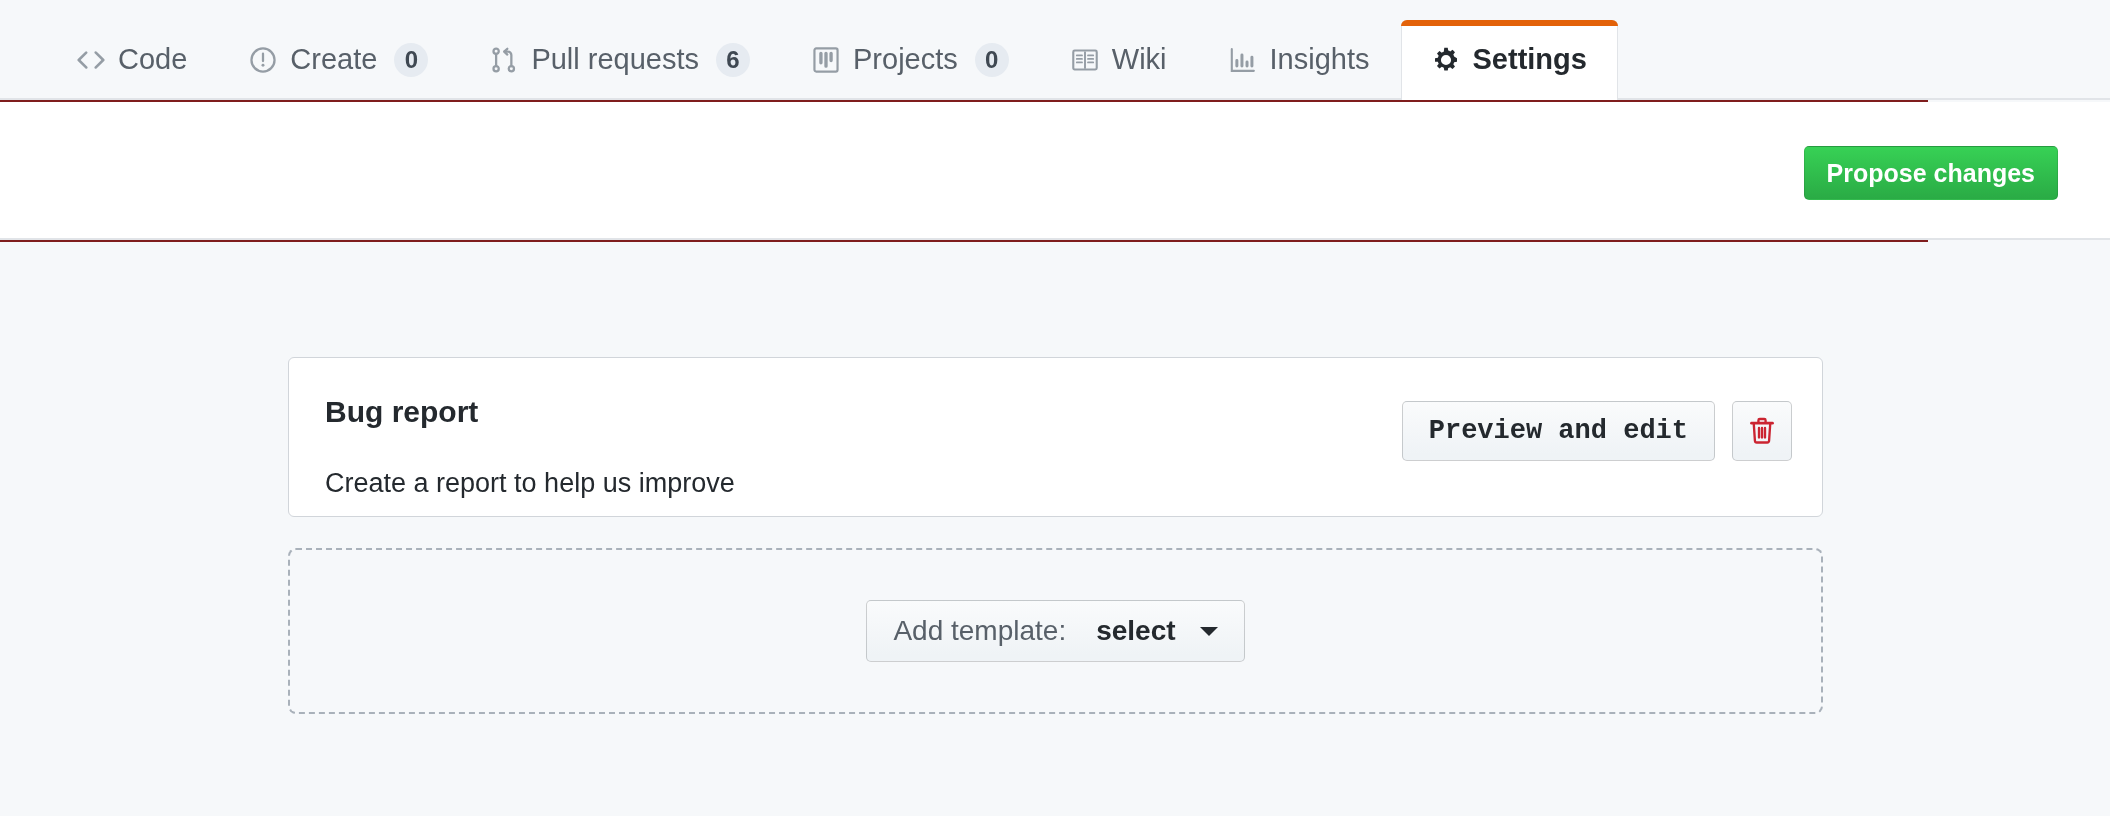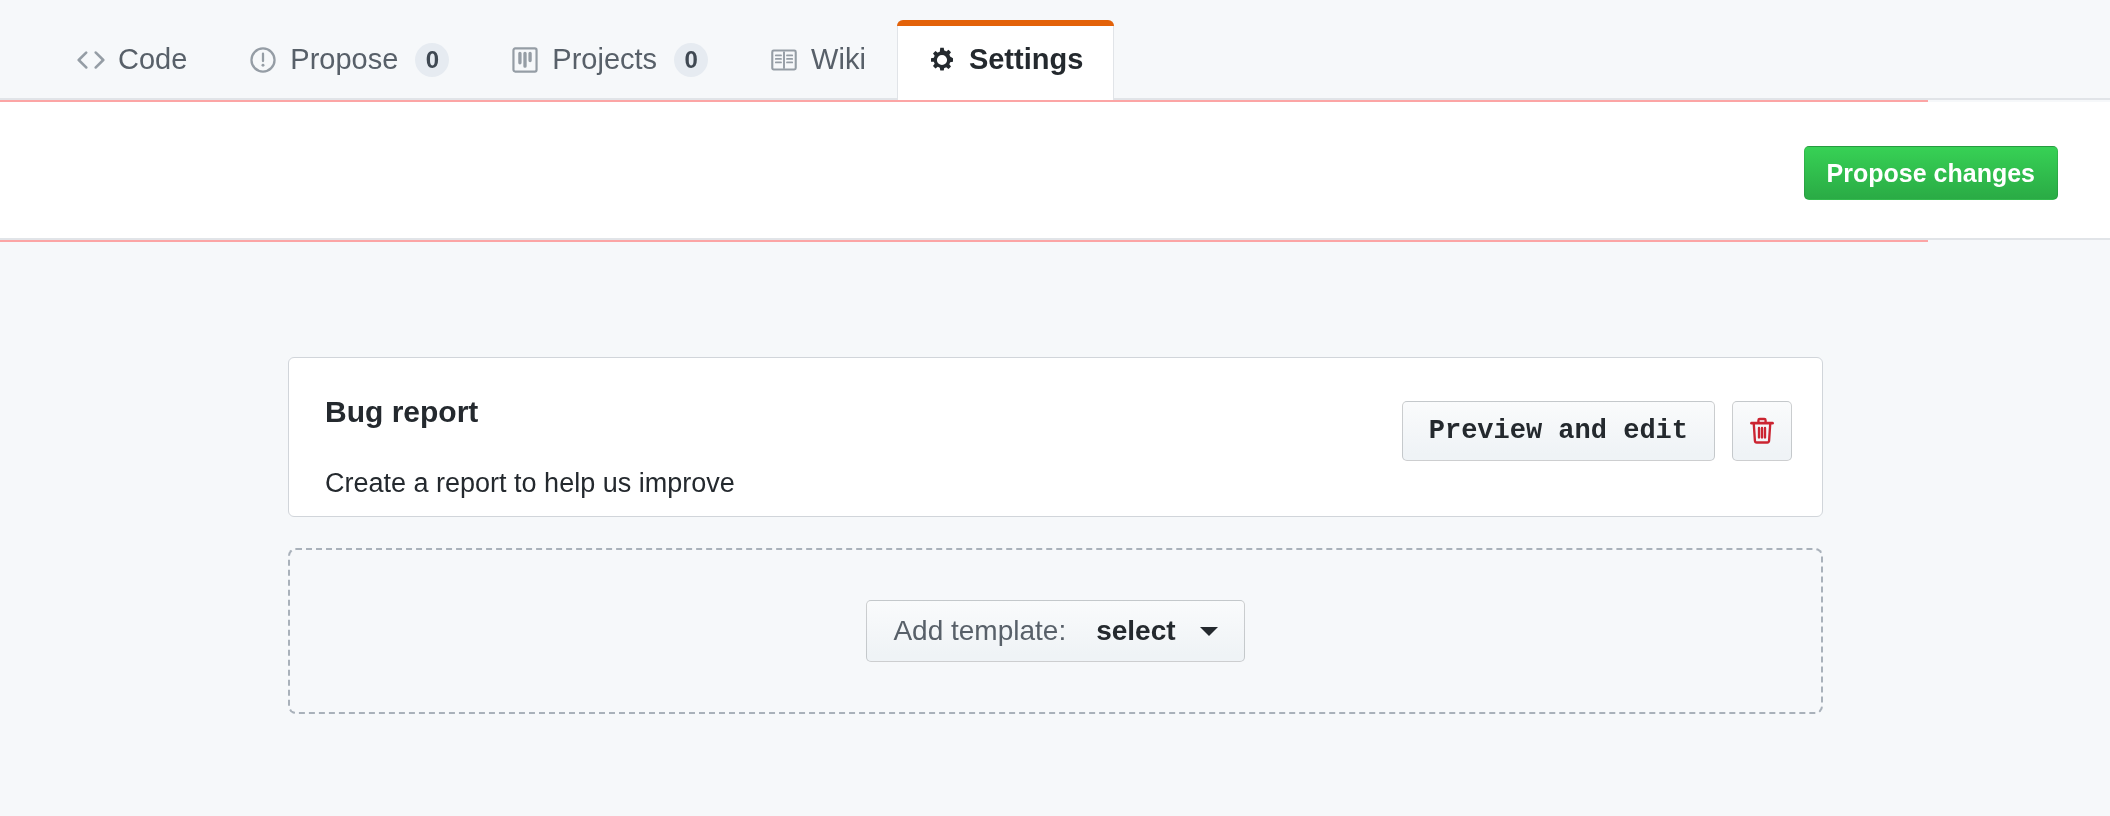--- a/index.html
+++ b/index.html
@@ -15,21 +15,21 @@
     font-family: "Liberation Sans", sans-serif;
     background: #f6f8fa;
     color: #24292e;
     -webkit-font-smoothing: antialiased;
   }
 
   .page {
     position: relative;
     width: 1928px;
     height: 816px;
-    background: #fca5a5;
+    background: #7f1d1d;
   }
 
   
   .tabnav {
     position: absolute;
     left: 0;
     top: 0;
     width: 2110px;
     height: 100px;
     background: #f6f8fa;
@@ -305,24 +305,38 @@
       </a>
 
       <a class="tab" href="#">
         <span class="tab-icon">
           <svg width="28" height="28" viewBox="0 0 16 16" fill="none" stroke="currentColor" stroke-width="1.3" aria-hidden="true">
             <circle cx="8" cy="8" r="6.6"></circle>
             <path d="M8 4.4v4.2" stroke-linecap="round"></path>
             <circle cx="8" cy="11" r="0.85" fill="currentColor" stroke="none"></circle>
           </svg>
         </span>
-        <span class="tab-label">Propose</span>
+        <span class="tab-label">Create</span>
         <span class="counter">0</span>
       </a>
 
+      <a class="tab" href="#">
+        <span class="tab-icon">
+          <svg width="28" height="28" viewBox="0 0 16 16" fill="none" stroke="currentColor" stroke-width="1.3" aria-hidden="true">
+            <circle cx="3.5" cy="3" r="1.5"></circle>
+            <circle cx="3.5" cy="13" r="1.5"></circle>
+            <circle cx="12.2" cy="13" r="1.5"></circle>
+            <path d="M3.5 4.5v7" stroke-linecap="round"></path>
+            <path d="M12.2 11.5V5.2a2 2 0 00-2-2H8.3" stroke-linecap="round"></path>
+            <path d="M9.9 1.6L8.1 3.2l1.8 1.7" stroke-linecap="round" stroke-linejoin="round"></path>
+          </svg>
+        </span>
+        <span class="tab-label">Pull requests</span>
+        <span class="counter">6</span>
+      </a>
 
       <a class="tab" href="#">
         <span class="tab-icon">
           <svg width="28" height="28" viewBox="0 0 16 16" fill="none" stroke="currentColor" stroke-width="1.25" aria-hidden="true">
             <rect x="1.4" y="1.4" width="13.2" height="13.2" rx="1"></rect>
             <path d="M5.1 4.2v5.4M8 4.2v7.3M10.9 4.2v4.1" stroke-linecap="round" stroke-width="1.9"></path>
           </svg>
         </span>
         <span class="tab-label">Projects</span>
         <span class="counter">0</span>
@@ -332,20 +346,29 @@
         <span class="tab-icon">
           <svg width="28" height="28" viewBox="0 0 16 16" fill="none" stroke="currentColor" stroke-width="1.2" aria-hidden="true">
             <rect x="1.3" y="2.6" width="13.4" height="10.8" rx="0.8"></rect>
             <path d="M8 3.2v9.8" stroke-width="1.1"></path>
             <path d="M3.3 5.4h3M3.3 7.4h3M3.3 9.4h3M9.7 5.4h3M9.7 7.4h3M9.7 9.4h3" stroke-linecap="round" stroke-width="1"></path>
           </svg>
         </span>
         <span class="tab-label">Wiki</span>
       </a>
 
+      <a class="tab" href="#">
+        <span class="tab-icon">
+          <svg width="28" height="28" viewBox="0 0 16 16" fill="none" stroke="currentColor" aria-hidden="true">
+            <path d="M1.6 1.8v12.4h12.6" stroke-width="1.2" stroke-linecap="round"></path>
+            <path d="M4.5 11.4V8.3M7.4 11.4V5.1M10.3 11.4V9.2M13.1 11.4V6.4" stroke-width="1.7" stroke-linecap="round"></path>
+          </svg>
+        </span>
+        <span class="tab-label">Insights</span>
+      </a>
 
       <a class="tab selected" href="#">
         <span class="tab-icon">
           <svg width="28" height="28" viewBox="0 0 16 16" fill="currentColor" aria-hidden="true">
             <path d="M7.01 1h1.98l.27 1.63c.4.11.78.27 1.13.47l1.35-.96 1.4 1.4-.96 1.35c.2.35.36.73.47 1.13L14.28 7v1.98l-1.63.27c-.11.4-.27.78-.47 1.13l.96 1.35-1.4 1.4-1.35-.96c-.35.2-.73.36-1.13.47L8.99 14H7.01l-.27-1.63a4.9 4.9 0 01-1.13-.47l-1.35.96-1.4-1.4.96-1.35a4.9 4.9 0 01-.47-1.13L1.72 8.99V7.01l1.63-.27c.11-.4.27-.78.47-1.13l-.96-1.35 1.4-1.4 1.35.96c.35-.2.73-.36 1.13-.47L7.01 1zm.99 4.1a2.9 2.9 0 100 5.8 2.9 2.9 0 000-5.8z"></path>
           </svg>
         </span>
         <span class="tab-label">Settings</span>
       </a>
 

